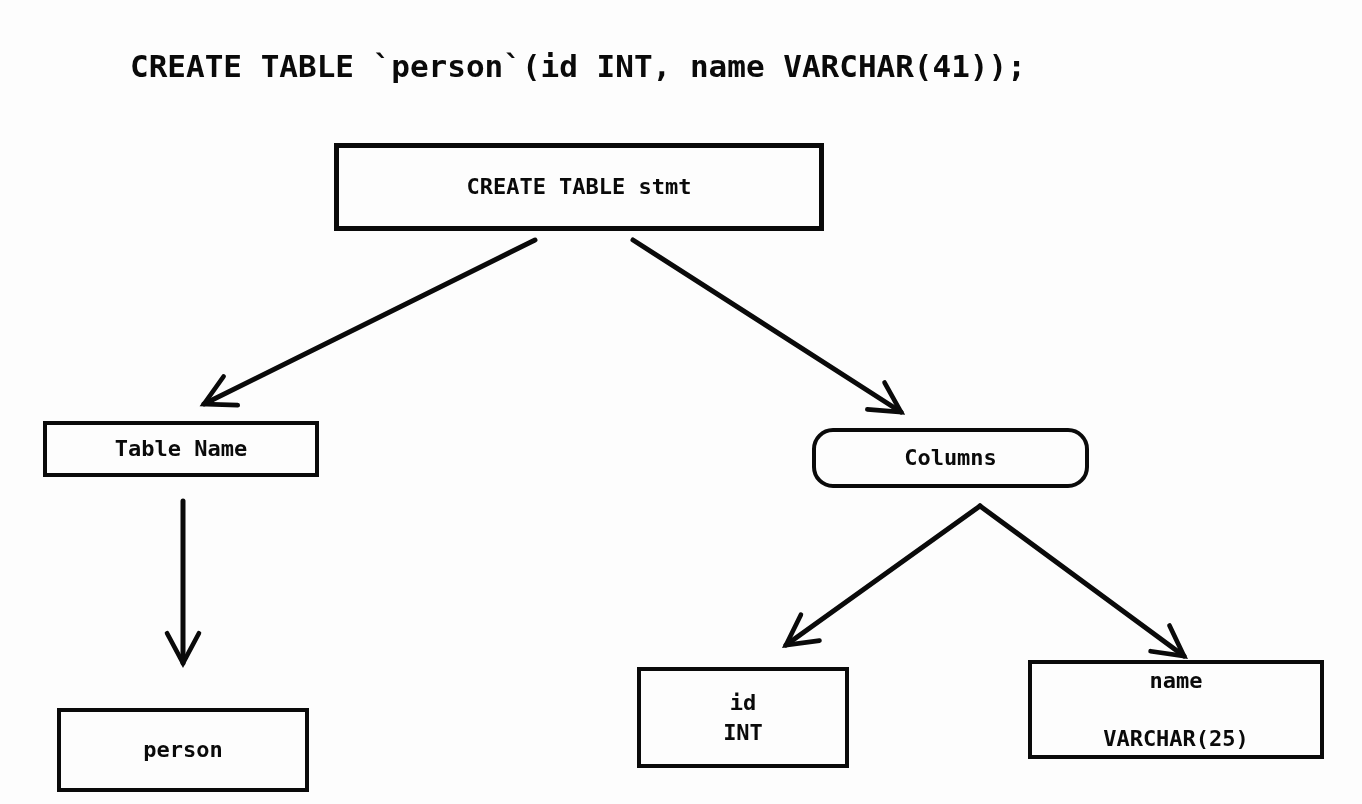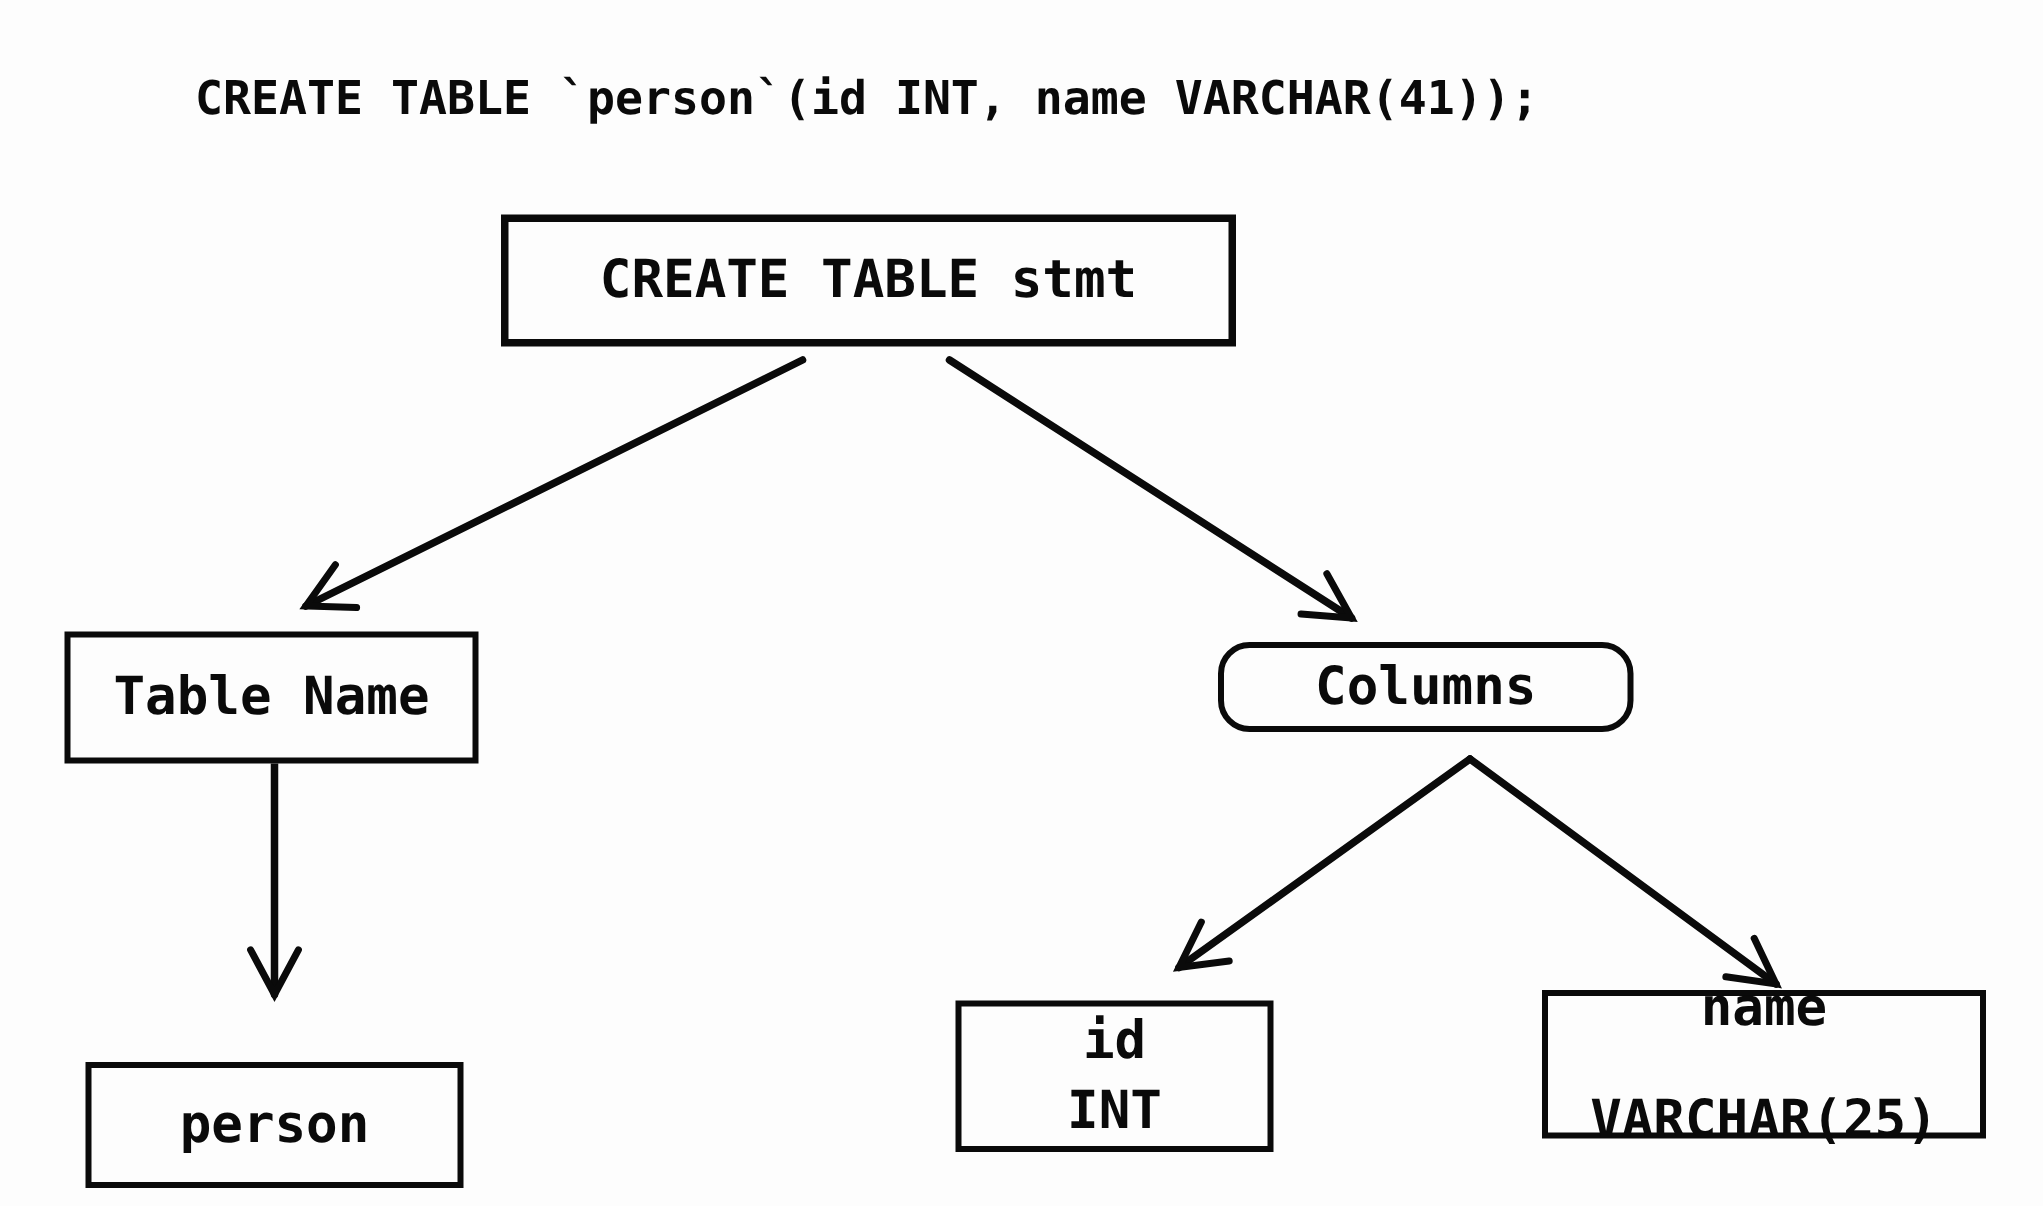--- a/index.html
+++ b/index.html
@@ -31,29 +31,29 @@
     white-space:pre;
   }
   .node{
     position:absolute;
     background:var(--bg);
     border:4px solid var(--box-border);
     box-sizing:border-box;
     display:flex;
     flex-direction:column;
     justify-content:center;
-    font-size:35px;
+    font-size:22px;
     font-weight:bold;
     color:var(--text);
     line-height:1.32;
     text-align:center;
     white-space:pre;
   }
   .node.root        {left:334px; top:143px; width:490px; height:88px; border-width:5px;}
-  .node.table-name  {left:43px;  top:421px; width:276px; height:88px;}
+  .node.table-name  {left:43px;  top:421px; width:276px; height:56px;}
   .node.columns     {left:812px; top:428px; width:277px; height:60px;border-radius:21px;}
   .node.person      {left:57px;  top:676px; width:252px; height:84px;margin-top:32px;}
   .node.column-id   {left:637px; top:667px; width:212px; height:101px;}
   .node.column-name {left:1028px;top:660px; width:296px; height:99px;gap:28px;}
   svg.edges{
     position:absolute;
     left:0; top:0;
     width:1362px;
     height:804px;
     pointer-events:none;

